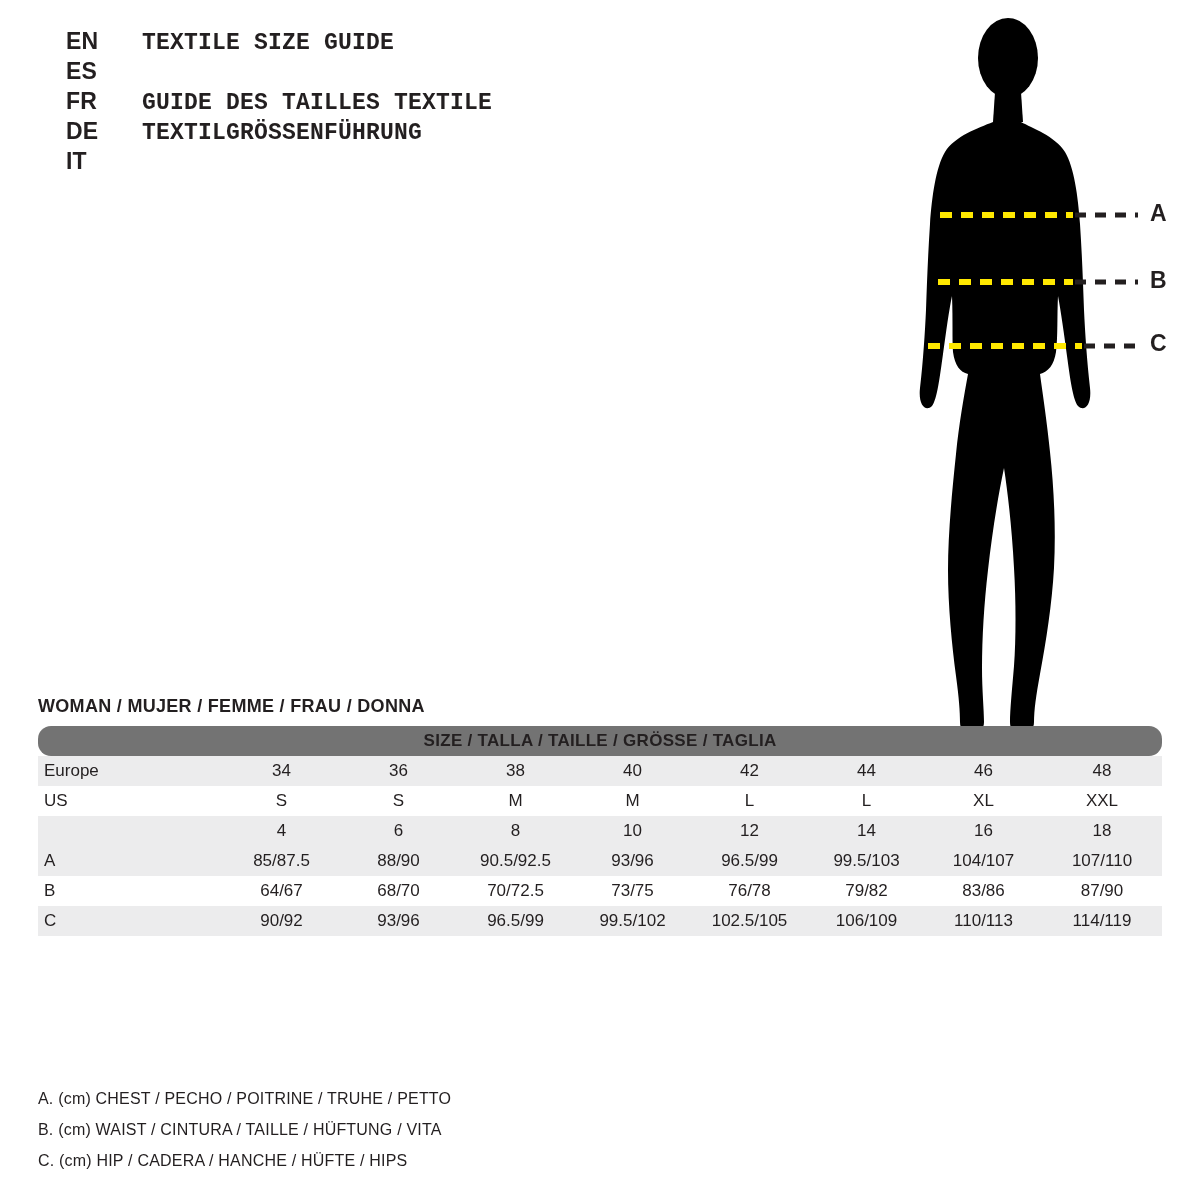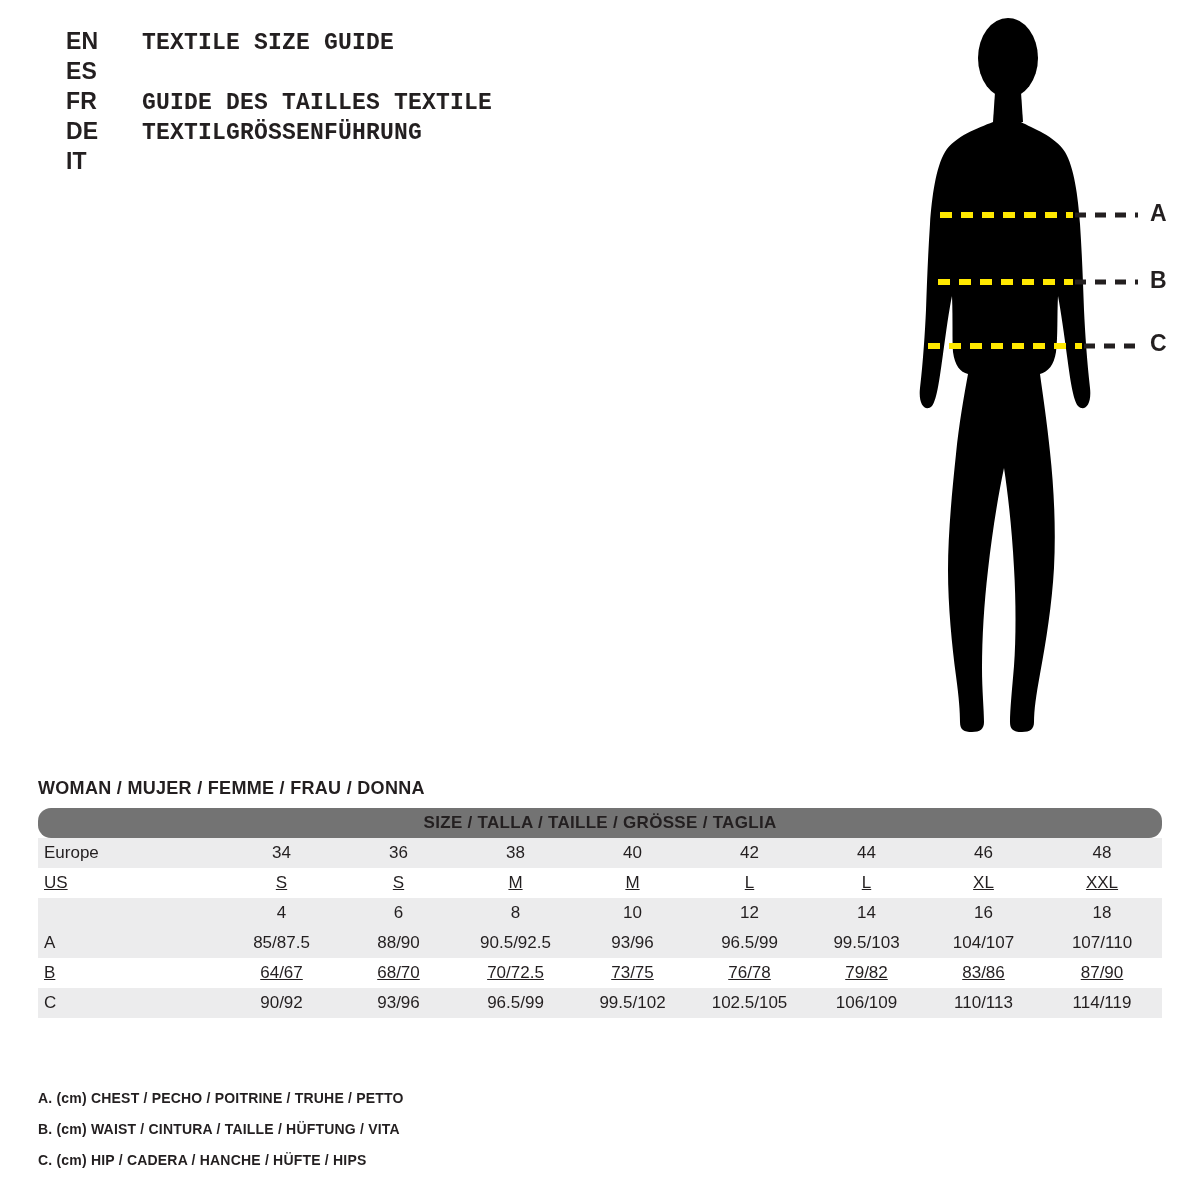--- a/index.html
+++ b/index.html
@@ -60,21 +60,21 @@
     color: #231f20;
   }
   .fig-label.a { left: 290px; top: 190px; }
   .fig-label.b { left: 290px; top: 257px; }
   .fig-label.c { left: 290px; top: 320px; }
 
   
   .table-section {
     position: absolute;
     left: 38px;
-    top: 778px;
+    top: 696px;
     width: 1124px;
   }
   .section-caption {
     font-size: 18px;
     font-weight: bold;
     letter-spacing: 0.3px;
     margin-bottom: 9px;
     white-space: nowrap;
   }
   table.size-table {
@@ -95,32 +95,32 @@
     text-align: left;
   }
   tr.head-row td {
     background: #737373;
     font-weight: bold;
     text-align: center;
     letter-spacing: 0.3px;
     border-radius: 13px;
   }
   tr.shade td { background: #ececed; }
-  tr.plain td  { background: #ffffff; text-decoration: underline; }
+  tr.plain td  { background: #ffffff; }
 
   
   .footnotes {
     position: absolute;
     left: 38px;
     top: 1090px;
     width: 900px;
   }
   .footnote {
-    font-size: 14px;
-    font-weight: bold;
+    font-size: 16px;
+    font-weight: normal;
     letter-spacing: 0.2px;
     height: 31px;
     white-space: nowrap;
   }
 </style>
 </head>
 <body>
 
 <div class="titles">
   <div class="title-row">

